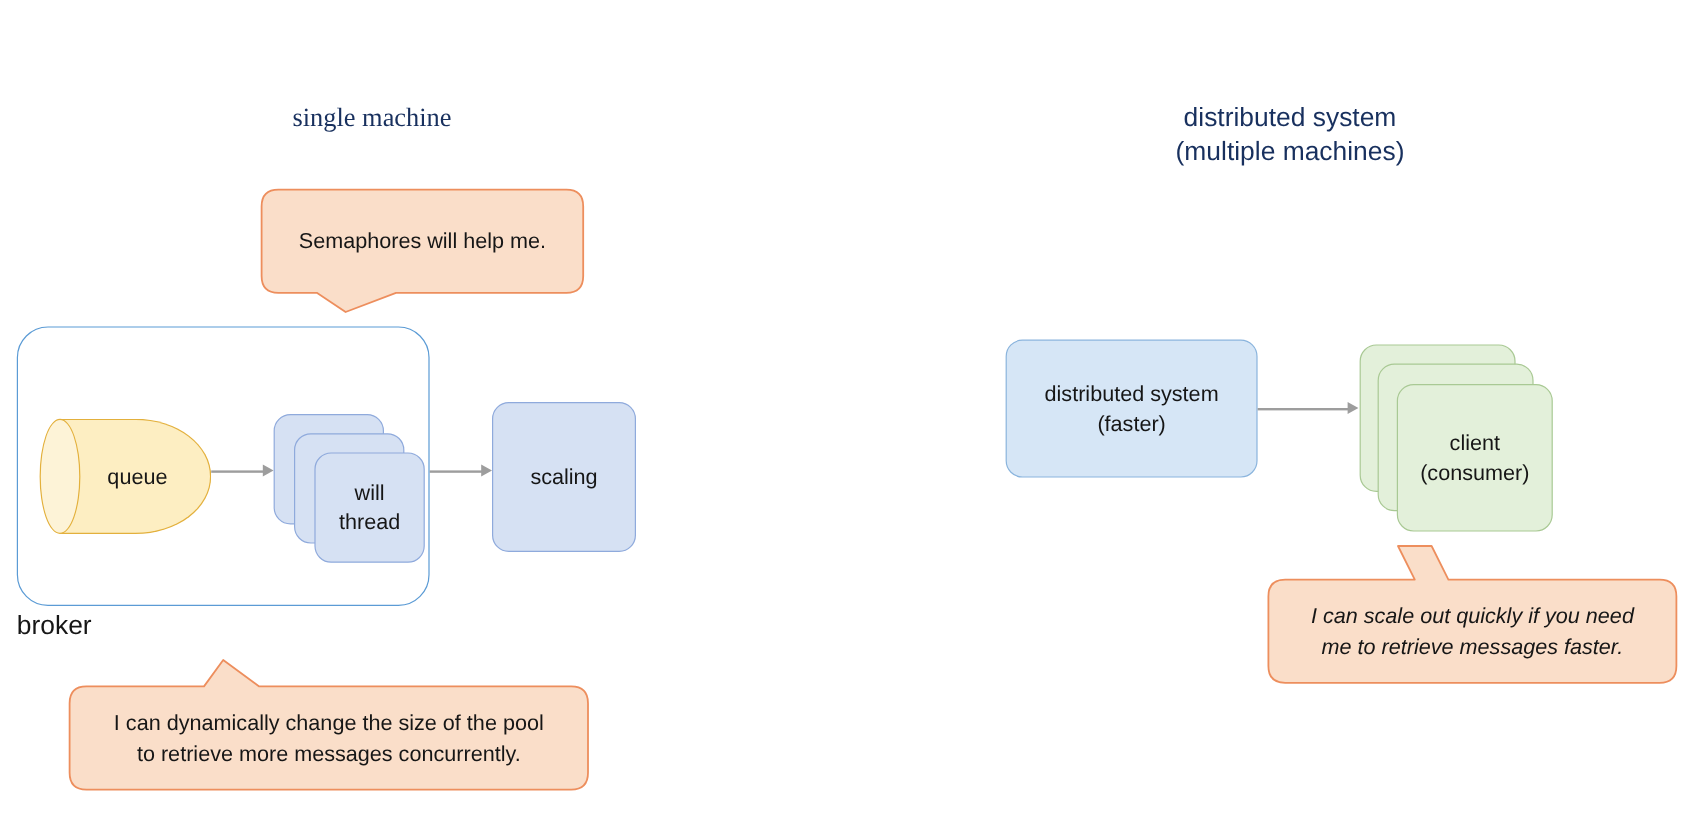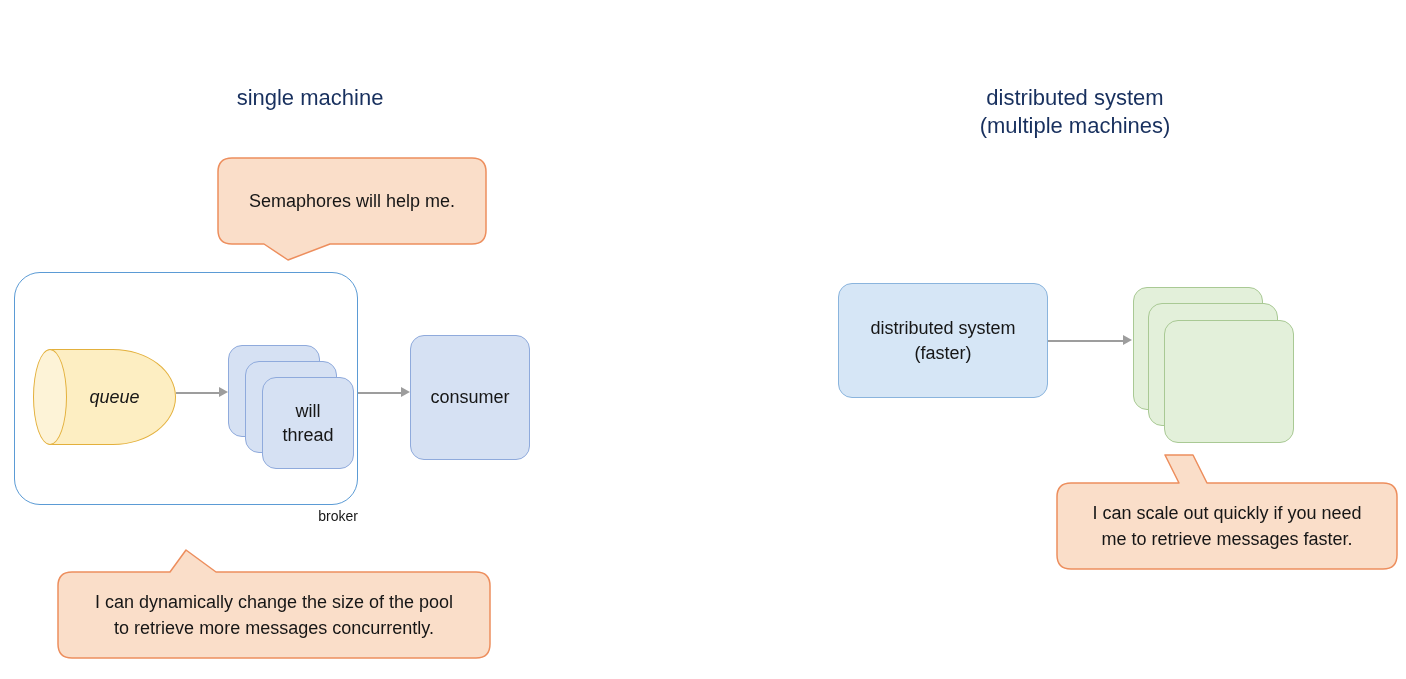--- a/index.html
+++ b/index.html
@@ -28,36 +28,36 @@
     color: #18305e;
     letter-spacing: 0.2px;
     line-height: 1.15;
   }
   .title-section {
     text-align: center;
     font-size: 22px;
     color: #18305e;
     line-height: 1.28;
   }
-  #title-single { left: 120px; top: 84px; width: 380px; }
+  #title-single { left: 120px; top: 84px; width: 380px; font-family: Liberation Serif, serif; }
   #title-dist   { left: 885px; top: 84px; width: 380px; }
 
   
   .broker-box {
     left: 14px; top: 272px;
     width: 344px; height: 233px;
     border: 1.6px solid #5b9bd5;
     border-radius: 26px;
     background: transparent;
     box-sizing: border-box;
   }
   .broker-label {
     left: 14px; top: 508px; width: 344px;
-    text-align: right;
-    font-size: 14px;
+    text-align: left;
+    font-size: 22px;
     color: #161616;
   }
 
   
   .cylinder {
     left: 33px; top: 349px;
     width: 143px; height: 96px;
   }
   .cyl-body {
     position: absolute;
@@ -78,21 +78,21 @@
     border: 1.6px solid #e3b03c;
     border-radius: 50%;
     background: #fdf3d7;
     box-sizing: border-box;
   }
   .cyl-text {
     position: absolute;
     left: 20px; top: 0;
     width: 123px; height: 96px;
     display: flex; align-items: center; justify-content: center;
-    font-size: 18px; color: #161616; font-style: italic;
+    font-size: 18px; color: #161616;
   }
 
   
   .stack { position: absolute; }
   .stack-card {
     position: absolute;
     box-sizing: border-box;
     border-radius: 14px;
   }
   .card-blue { background: #d6e1f3; border: 1.4px solid #8faadc; }
@@ -174,21 +174,21 @@
     padding: 0 14px;
     box-sizing: border-box;
   }
 
   #bubble-sem   { left: 218px; top: 158px; width: 320px; height: 104px; }
   #bubble-sem   .bubble-text { left: 0; top: 0; width: 268px; height: 86px; }
 
   #bubble-pool  { left: 58px; top: 548px; width: 432px; height: 110px; }
   #bubble-pool  .bubble-text { left: 0; top: 24px; width: 432px; height: 86px; }
 
-  #bubble-scale { left: 1057px; top: 453px; width: 340px; height: 116px; }
+  #bubble-scale { left: 1057px; top: 453px; width: 340px; height: 116px; font-style: italic; }
   #bubble-scale .bubble-text { left: 0; top: 30px; width: 340px; height: 86px; }
 </style>
 </head>
 <body>
 
 <div id="canvas">
 
 
   <div class="abs title-section" id="title-single">single machine</div>
   <div class="abs title-section" id="title-dist">
@@ -223,21 +223,21 @@
       <div>
         <div>will</div>
         <div>thread</div>
       </div>
     </div>
   </div>
 
   <div class="arrow-line" id="arr2-line"></div>
   <div class="arrow-head" id="arr2-head"></div>
 
-  <div class="abs rbox" id="box-consumer">consumer</div>
+  <div class="abs rbox" id="box-consumer">scaling</div>
 
   <div class="bubble" id="bubble-pool">
     <svg width="432" height="110" viewBox="0 0 432 110" aria-hidden="true">
       <path d="M 14 24 L 112 24 L 128 2 L 158 24 L 418 24 Q 432 24 432 38 L 432 96 Q 432 110 418 110 L 14 110 Q 0 110 0 96 L 0 38 Q 0 24 14 24 Z" fill="#fadec9" stroke="#ed8e5d" stroke-width="1.5" stroke-linejoin="round"></path>
     </svg>
     <div class="bubble-text">
       <div>
         <div>I can dynamically change the size of the pool</div>
         <div>to retrieve more messages concurrently.</div>
       </div>
@@ -251,20 +251,26 @@
     </div>
   </div>
 
   <div class="arrow-line" id="arr3-line"></div>
   <div class="arrow-head" id="arr3-head"></div>
 
   <div class="stack" id="stack-client">
     <div class="stack-card card-green c0"></div>
     <div class="stack-card card-green c1"></div>
     <div class="stack-card card-green c2"></div>
+    <div class="stack-label">
+      <div>
+        <div>client</div>
+        <div>(consumer)</div>
+      </div>
+    </div>
   </div>
 
   <div class="bubble" id="bubble-scale">
     <svg width="340" height="116" viewBox="0 0 340 116" aria-hidden="true">
       <path d="M 14 30 L 122 30 L 108 2 L 136 2 L 150 30 L 326 30 Q 340 30 340 44 L 340 102 Q 340 116 326 116 L 14 116 Q 0 116 0 102 L 0 44 Q 0 30 14 30 Z" fill="#fadec9" stroke="#ed8e5d" stroke-width="1.5" stroke-linejoin="round"></path>
     </svg>
     <div class="bubble-text">
       <div>
         <div>I can scale out quickly if you need</div>
         <div>me to retrieve messages faster.</div>

